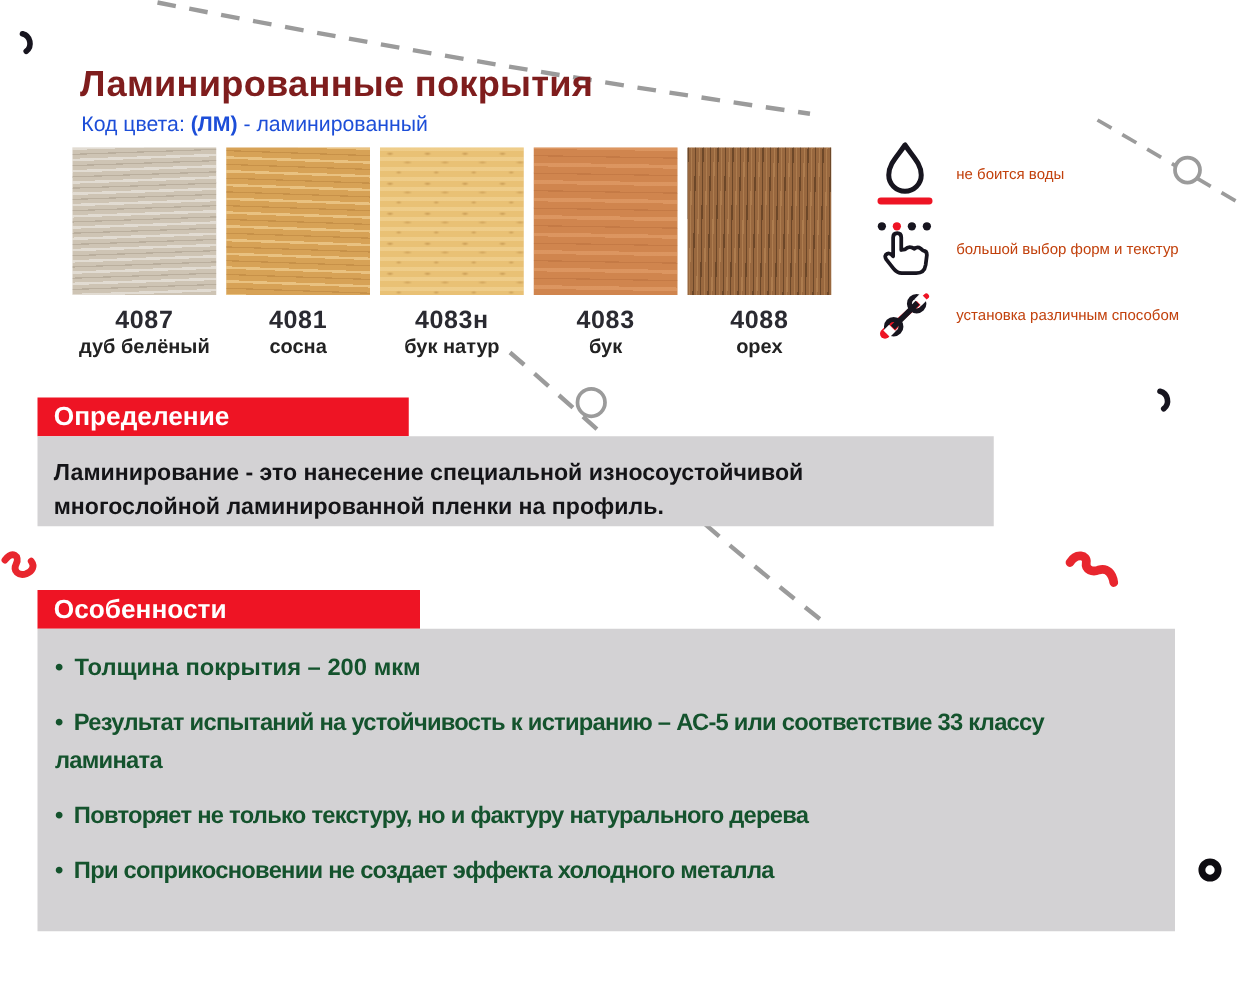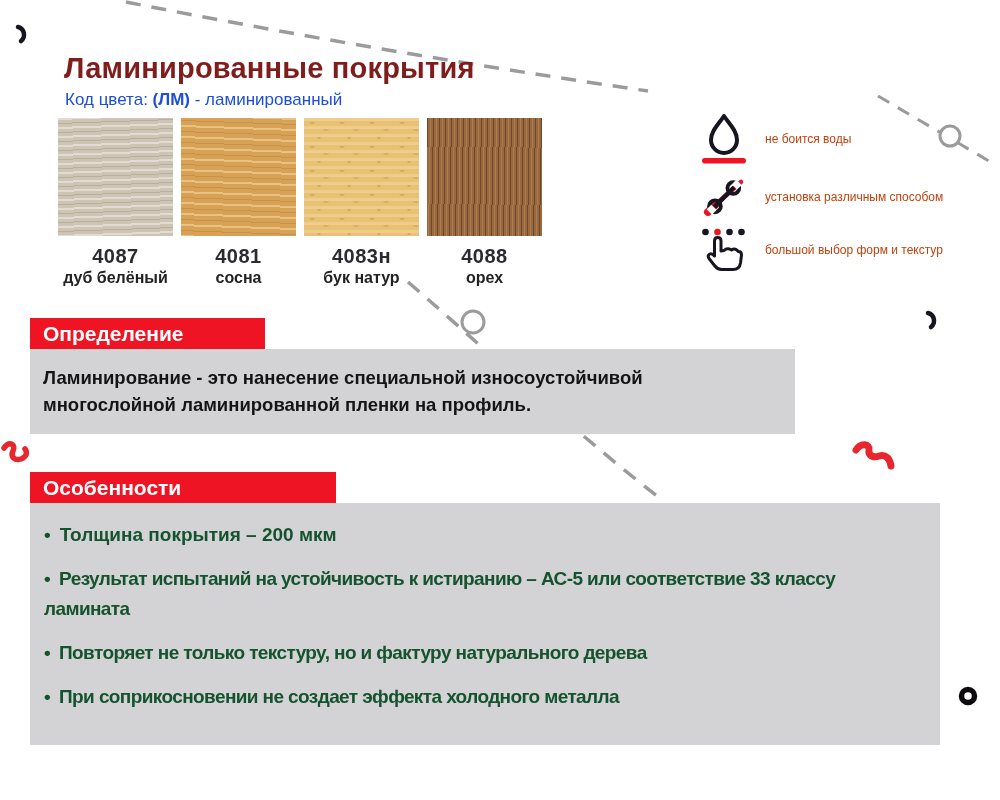--- a/index.html
+++ b/index.html
@@ -42,24 +42,24 @@
 
   
   .benefits{left:700px;top:112px;width:286px;}
   .benefit{display:flex;align-items:center;gap:17px;margin-bottom:11px;}
   .benefit .ic{flex:0 0 48px;display:flex;justify-content:center;}
   .benefit .lbl{font-size:12px;font-weight:400;line-height:18px;color:#c2410c;}
 
   
   .banner{background:#ee1424;color:#fff;font-weight:800;font-size:21px;
     display:flex;align-items:center;padding-left:13px;box-sizing:border-box;}
-  .banner-def{left:30px;top:318px;width:235px;height:31px;}
+  .banner-def{left:30px;top:318px;width:297px;height:31px;}
   .banner-feat{left:30px;top:472px;width:306px;height:31px;}
   .panel{background:#d3d2d4;box-sizing:border-box;}
-  .panel-def{left:30px;top:349px;width:765px;height:85px;padding:15px 16px 16px 13px;
+  .panel-def{left:30px;top:349px;width:765px;height:72px;padding:15px 16px 16px 13px;
     font-size:18.5px;font-weight:700;line-height:27px;color:#141417;}
   .panel-feat{left:30px;top:503px;width:910px;height:242px;padding:17px 24px 0 14px;
     font-size:19px;color:#14532d;}
   .panel-feat ul{margin:0;padding:0;list-style:none;}
   .panel-feat li{font-weight:700;line-height:30px;margin-bottom:14px;}
   .panel-feat li::before{content:"\2022";margin-right:9px;}
   .panel-feat li.narrow{letter-spacing:-0.6px;}
 </style>
 </head>
 <body>
@@ -90,66 +90,71 @@
     <div class="chip sw-4081"></div>
     <div class="sw-code">4081</div>
     <div class="sw-name">сосна</div>
   </div>
   <div class="swatch">
     <div class="chip sw-4083n"></div>
     <div class="sw-code">4083н</div>
     <div class="sw-name">бук натур</div>
   </div>
   <div class="swatch">
+    <div class="chip sw-4083"></div>
+    <div class="sw-code">4083</div>
+    <div class="sw-name">бук</div>
+  </div>
+  <div class="swatch">
     <div class="chip sw-4088"></div>
     <div class="sw-code">4088</div>
     <div class="sw-name">орех</div>
   </div>
 </div>
 
 <div class="layer benefits">
   <div class="benefit">
     <span class="ic">
       <svg width="46" height="54" viewBox="0 0 46 54">
         <path d="M23,4 C17,13 10,19 10,28 a13,13 0 0 0 26,0 C36,19 29,13 23,4 Z" fill="#ffffff" stroke="#17151f" stroke-width="4" stroke-linejoin="round"></path>
         <rect x="1" y="46" width="44" height="5.5" rx="2.7" fill="#ee1424"></rect>
       </svg>
     </span>
     <span class="lbl">не боится воды</span>
   </div>
   <div class="benefit">
     <span class="ic">
+      <svg width="46" height="44" viewBox="0 0 46 44">
+        <circle cx="4.5" cy="4" r="3.3" fill="#17151f"></circle>
+        <circle cx="16.5" cy="4" r="3.3" fill="#ee1424"></circle>
+        <circle cx="28.5" cy="4" r="3.3" fill="#17151f"></circle>
+        <circle cx="40.5" cy="4" r="3.3" fill="#17151f"></circle>
+        <path d="M13.5,28 L13.5,13 Q13.5,9.5 16.8,9.5 Q20,9.5 20,13 L20,23
+                 L23,22.5 Q25.5,20 28.5,21 L30.5,22 Q33,20 35.5,21.8 L37.5,23.5
+                 Q40.5,23.5 40.5,27 L39.5,35 Q38.5,41.5 32,41.5 L20.5,41.5
+                 Q16.5,41.5 13.5,37.5 L8,30.5 Q6,27.5 8.8,26 Q11,25 13.5,28 Z" fill="#ffffff" stroke="#17151f" stroke-width="3" stroke-linejoin="round"></path>
+      </svg>
+    </span>
+    <span class="lbl">большой выбор форм и текстур</span>
+  </div>
+  <div class="benefit">
+    <span class="ic">
       <svg width="44" height="40" viewBox="0 0 44 40">
         <path d="M6,35 L13,28" stroke="#ee1424" stroke-width="8" stroke-linecap="round"></path>
         <path d="M12,29 L39,5" stroke="#ee1424" stroke-width="4.5" stroke-linecap="round"></path>
         <g transform="rotate(45 22 20)">
           <rect x="20" y="6" width="4.5" height="28" fill="#17151f"></rect>
           <circle cx="22.2" cy="7" r="5.8" fill="none" stroke="#17151f" stroke-width="4"></circle>
           <rect x="18.5" y="-1" width="7.5" height="6.5" fill="#ffffff"></rect>
           <circle cx="22.2" cy="33" r="5.8" fill="none" stroke="#17151f" stroke-width="4"></circle>
           <rect x="18.5" y="34.5" width="7.5" height="6.5" fill="#ffffff"></rect>
         </g>
       </svg>
     </span>
     <span class="lbl">установка различным способом</span>
-  </div>
-  <div class="benefit">
-    <span class="ic">
-      <svg width="46" height="44" viewBox="0 0 46 44">
-        <circle cx="4.5" cy="4" r="3.3" fill="#17151f"></circle>
-        <circle cx="16.5" cy="4" r="3.3" fill="#ee1424"></circle>
-        <circle cx="28.5" cy="4" r="3.3" fill="#17151f"></circle>
-        <circle cx="40.5" cy="4" r="3.3" fill="#17151f"></circle>
-        <path d="M13.5,28 L13.5,13 Q13.5,9.5 16.8,9.5 Q20,9.5 20,13 L20,23
-                 L23,22.5 Q25.5,20 28.5,21 L30.5,22 Q33,20 35.5,21.8 L37.5,23.5
-                 Q40.5,23.5 40.5,27 L39.5,35 Q38.5,41.5 32,41.5 L20.5,41.5
-                 Q16.5,41.5 13.5,37.5 L8,30.5 Q6,27.5 8.8,26 Q11,25 13.5,28 Z" fill="#ffffff" stroke="#17151f" stroke-width="3" stroke-linejoin="round"></path>
-      </svg>
-    </span>
-    <span class="lbl">большой выбор форм и текстур</span>
   </div>
 </div>
 
 <div class="layer banner banner-def">Определение</div>
 <div class="layer panel panel-def">Ламинирование - это нанесение специальной износоустойчивой многослойной ламинированной пленки на профиль.</div>
 
 <div class="layer banner banner-feat">Особенности</div>
 <div class="layer panel panel-feat">
   <ul>
     <li>Толщина покрытия – 200 мкм</li>

